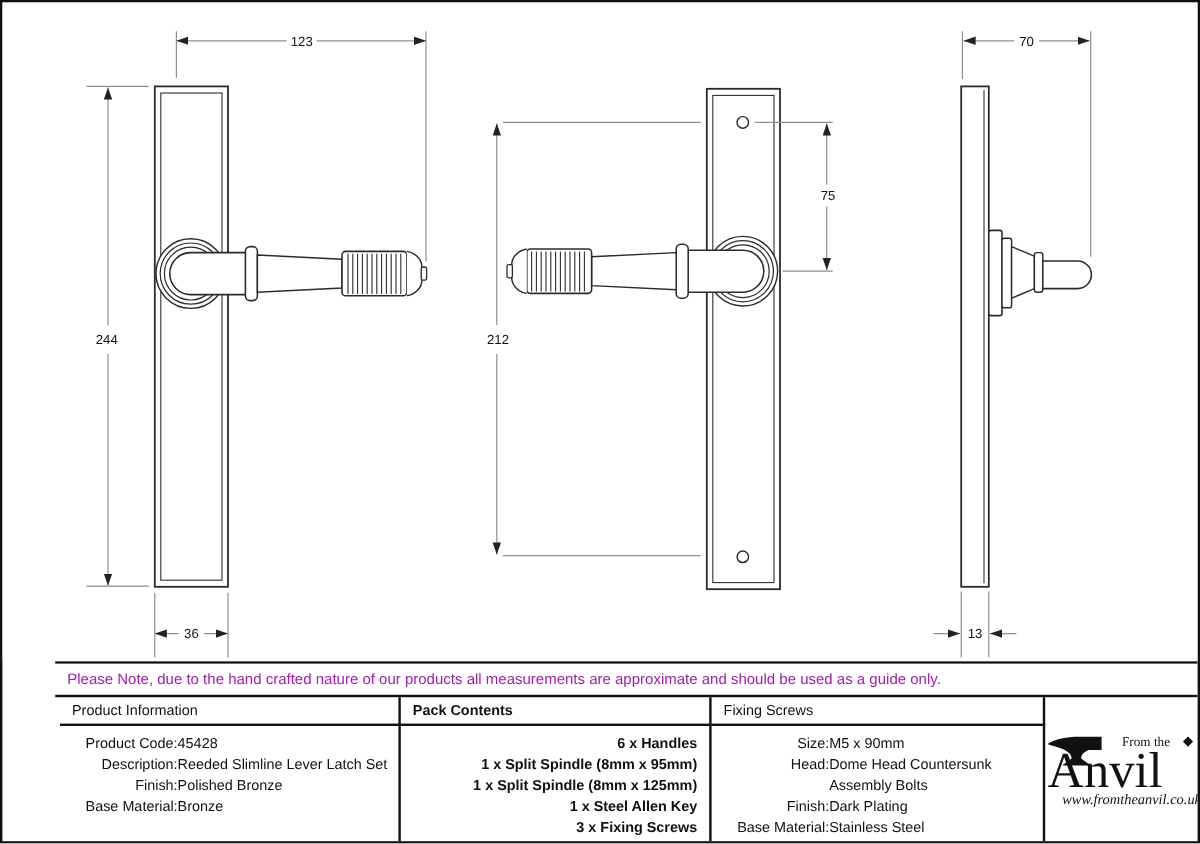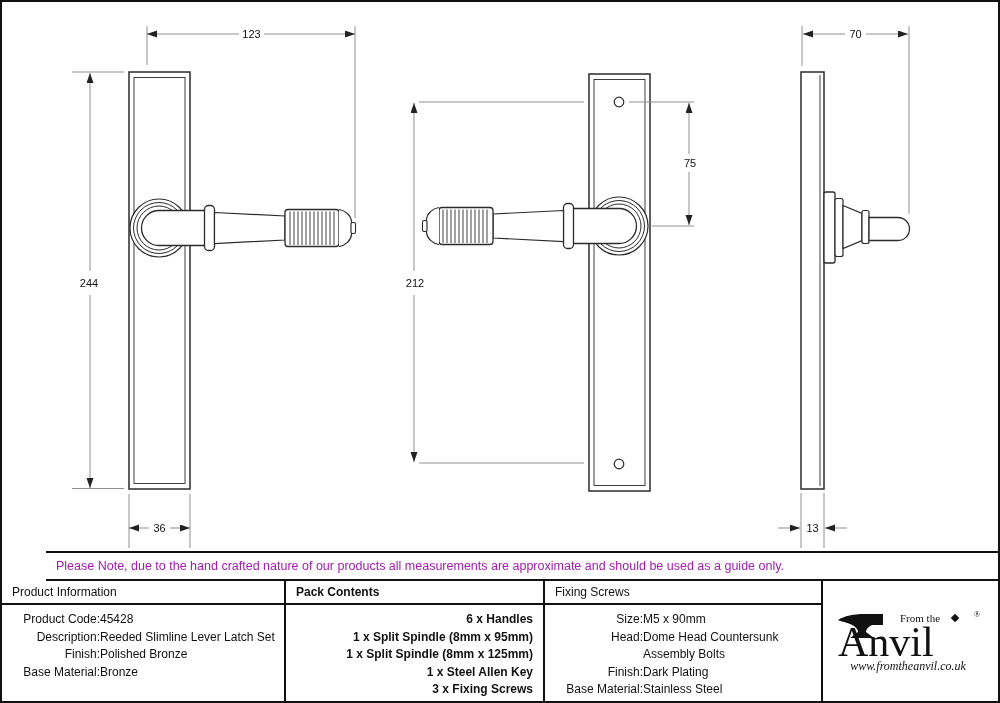--- a/index.html
+++ b/index.html
@@ -19,20 +19,21 @@
     height:30px; border-top:2px solid #111; border-bottom:2px solid #111;
     display:flex; align-items:center; padding:0 10px;
     font-size:12.5px; color:#a21caf;margin-left:44px;
   }
   .spec-table {
     display:grid;
     grid-template-columns:284px 259px 278px 1fr;
     grid-template-rows:24px 1fr;
     height:120px;
     font-size:12px;
+    padding-left:48px;
   }
   .th {
     display:flex; align-items:center; padding:0 10px;
     border-right:2px solid #111; border-bottom:2px solid #111;
     white-space:nowrap;
   }
   .c1 { grid-column:1; } .c2 { grid-column:2;font-weight:bold; } .c3 { grid-column:3; }
   .r1 { grid-row:1; } .r2 { grid-row:2; }
   .td { border-right:2px solid #111; padding:6px 10px 0 10px; overflow:hidden; }
   .kv { display:flex; line-height:17.5px; white-space:nowrap; }

